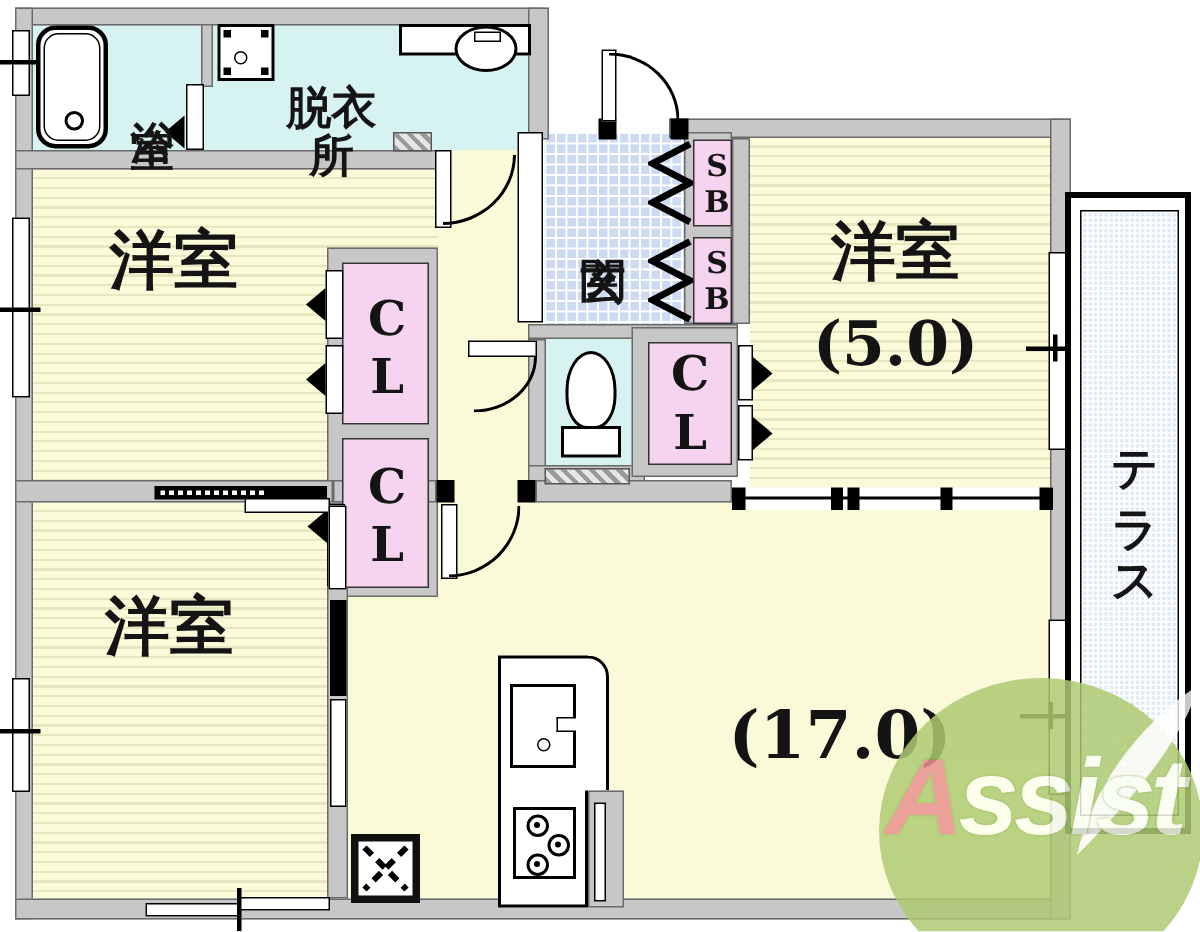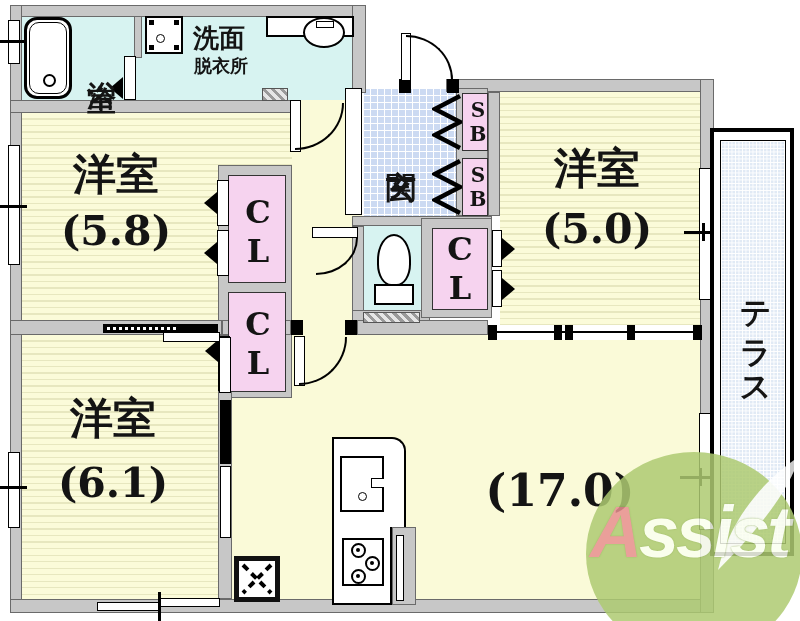--- a/index.html
+++ b/index.html
@@ -188,29 +188,26 @@
     </svg>
   </div>
 
   <div class="abs" style="left:710px;top:128px;width:84px;height:428px;background:#fff;border:4px solid #000;box-sizing:border-box;"></div>
   <div class="abs" style="left:720px;top:140px;width:66px;height:404px;border:1.5px solid #000;box-sizing:border-box;
        background-color:var(--terrace_surface,#e1eaf5);
        background-image:linear-gradient(#ffffff 1px,transparent 1px),linear-gradient(90deg,#ffffff 1px,transparent 1px);
        background-size:3.5px 3.5px;"></div>
 
   <div class="lbl vtext" style="left:79px;top:20px;width:38px;height:80px;font-size:29px;">浴室</div>
-  <div class="lbl" style="left:183px;top:25px;width:72px;height:30px;font-size:26px;">洗面</div>
-  <div class="lbl" style="left:177px;top:57px;width:88px;height:30px;font-size:18px;">脱衣所</div>
+  <div class="lbl" style="left:177px;top:57px;width:88px;height:30px;font-size:30px;">脱衣所</div>
   <div class="lbl vtext" style="left:377px;top:105px;width:40px;height:88px;font-size:30px;">玄関</div>
   <div class="lbl" style="left:40px;top:152px;width:152px;height:48px;font-size:43px;">洋室</div>
-  <div class="lbl" style="left:35px;top:210px;width:162px;height:52px;font-size:41px;">(5.8)</div>
   <div class="lbl" style="left:518px;top:146px;width:158px;height:48px;font-size:43px;">洋室</div>
   <div class="lbl" style="left:513px;top:208px;width:168px;height:52px;font-size:41px;">(5.0)</div>
   <div class="lbl" style="left:36px;top:396px;width:154px;height:50px;font-size:43px;">洋室</div>
-  <div class="lbl" style="left:31px;top:462px;width:164px;height:56px;font-size:41px;">(6.1)</div>
   <div class="lbl" style="left:462px;top:468px;width:196px;height:56px;font-size:44px;">(17.0)</div>
   <div class="lbl vtext" style="left:734px;top:268px;width:38px;height:140px;font-size:31px;">テラス</div>
   <div class="lbl vtext" style="left:242px;top:193px;width:32px;height:74px;font-size:32px;letter-spacing:1px;">CL</div>
   <div class="lbl vtext" style="left:242px;top:305px;width:32px;height:74px;font-size:32px;letter-spacing:1px;">CL</div>
   <div class="lbl vtext" style="left:444px;top:230px;width:32px;height:78px;font-size:32px;letter-spacing:1px;">CL</div>
   <div class="lbl vtext" style="left:464px;top:95px;width:24px;height:54px;font-size:20px;letter-spacing:0;">SB</div>
   <div class="lbl vtext" style="left:464px;top:160px;width:24px;height:54px;font-size:20px;letter-spacing:0;">SB</div>
 
   <div class="abs" style="left:580px;top:448px;width:224px;height:180px;opacity:0.85;">
     <div style="position:absolute;left:6px;top:4px;width:216px;height:204px;border-radius:50%;background:var(--logo_green,#aecb72);"></div>

